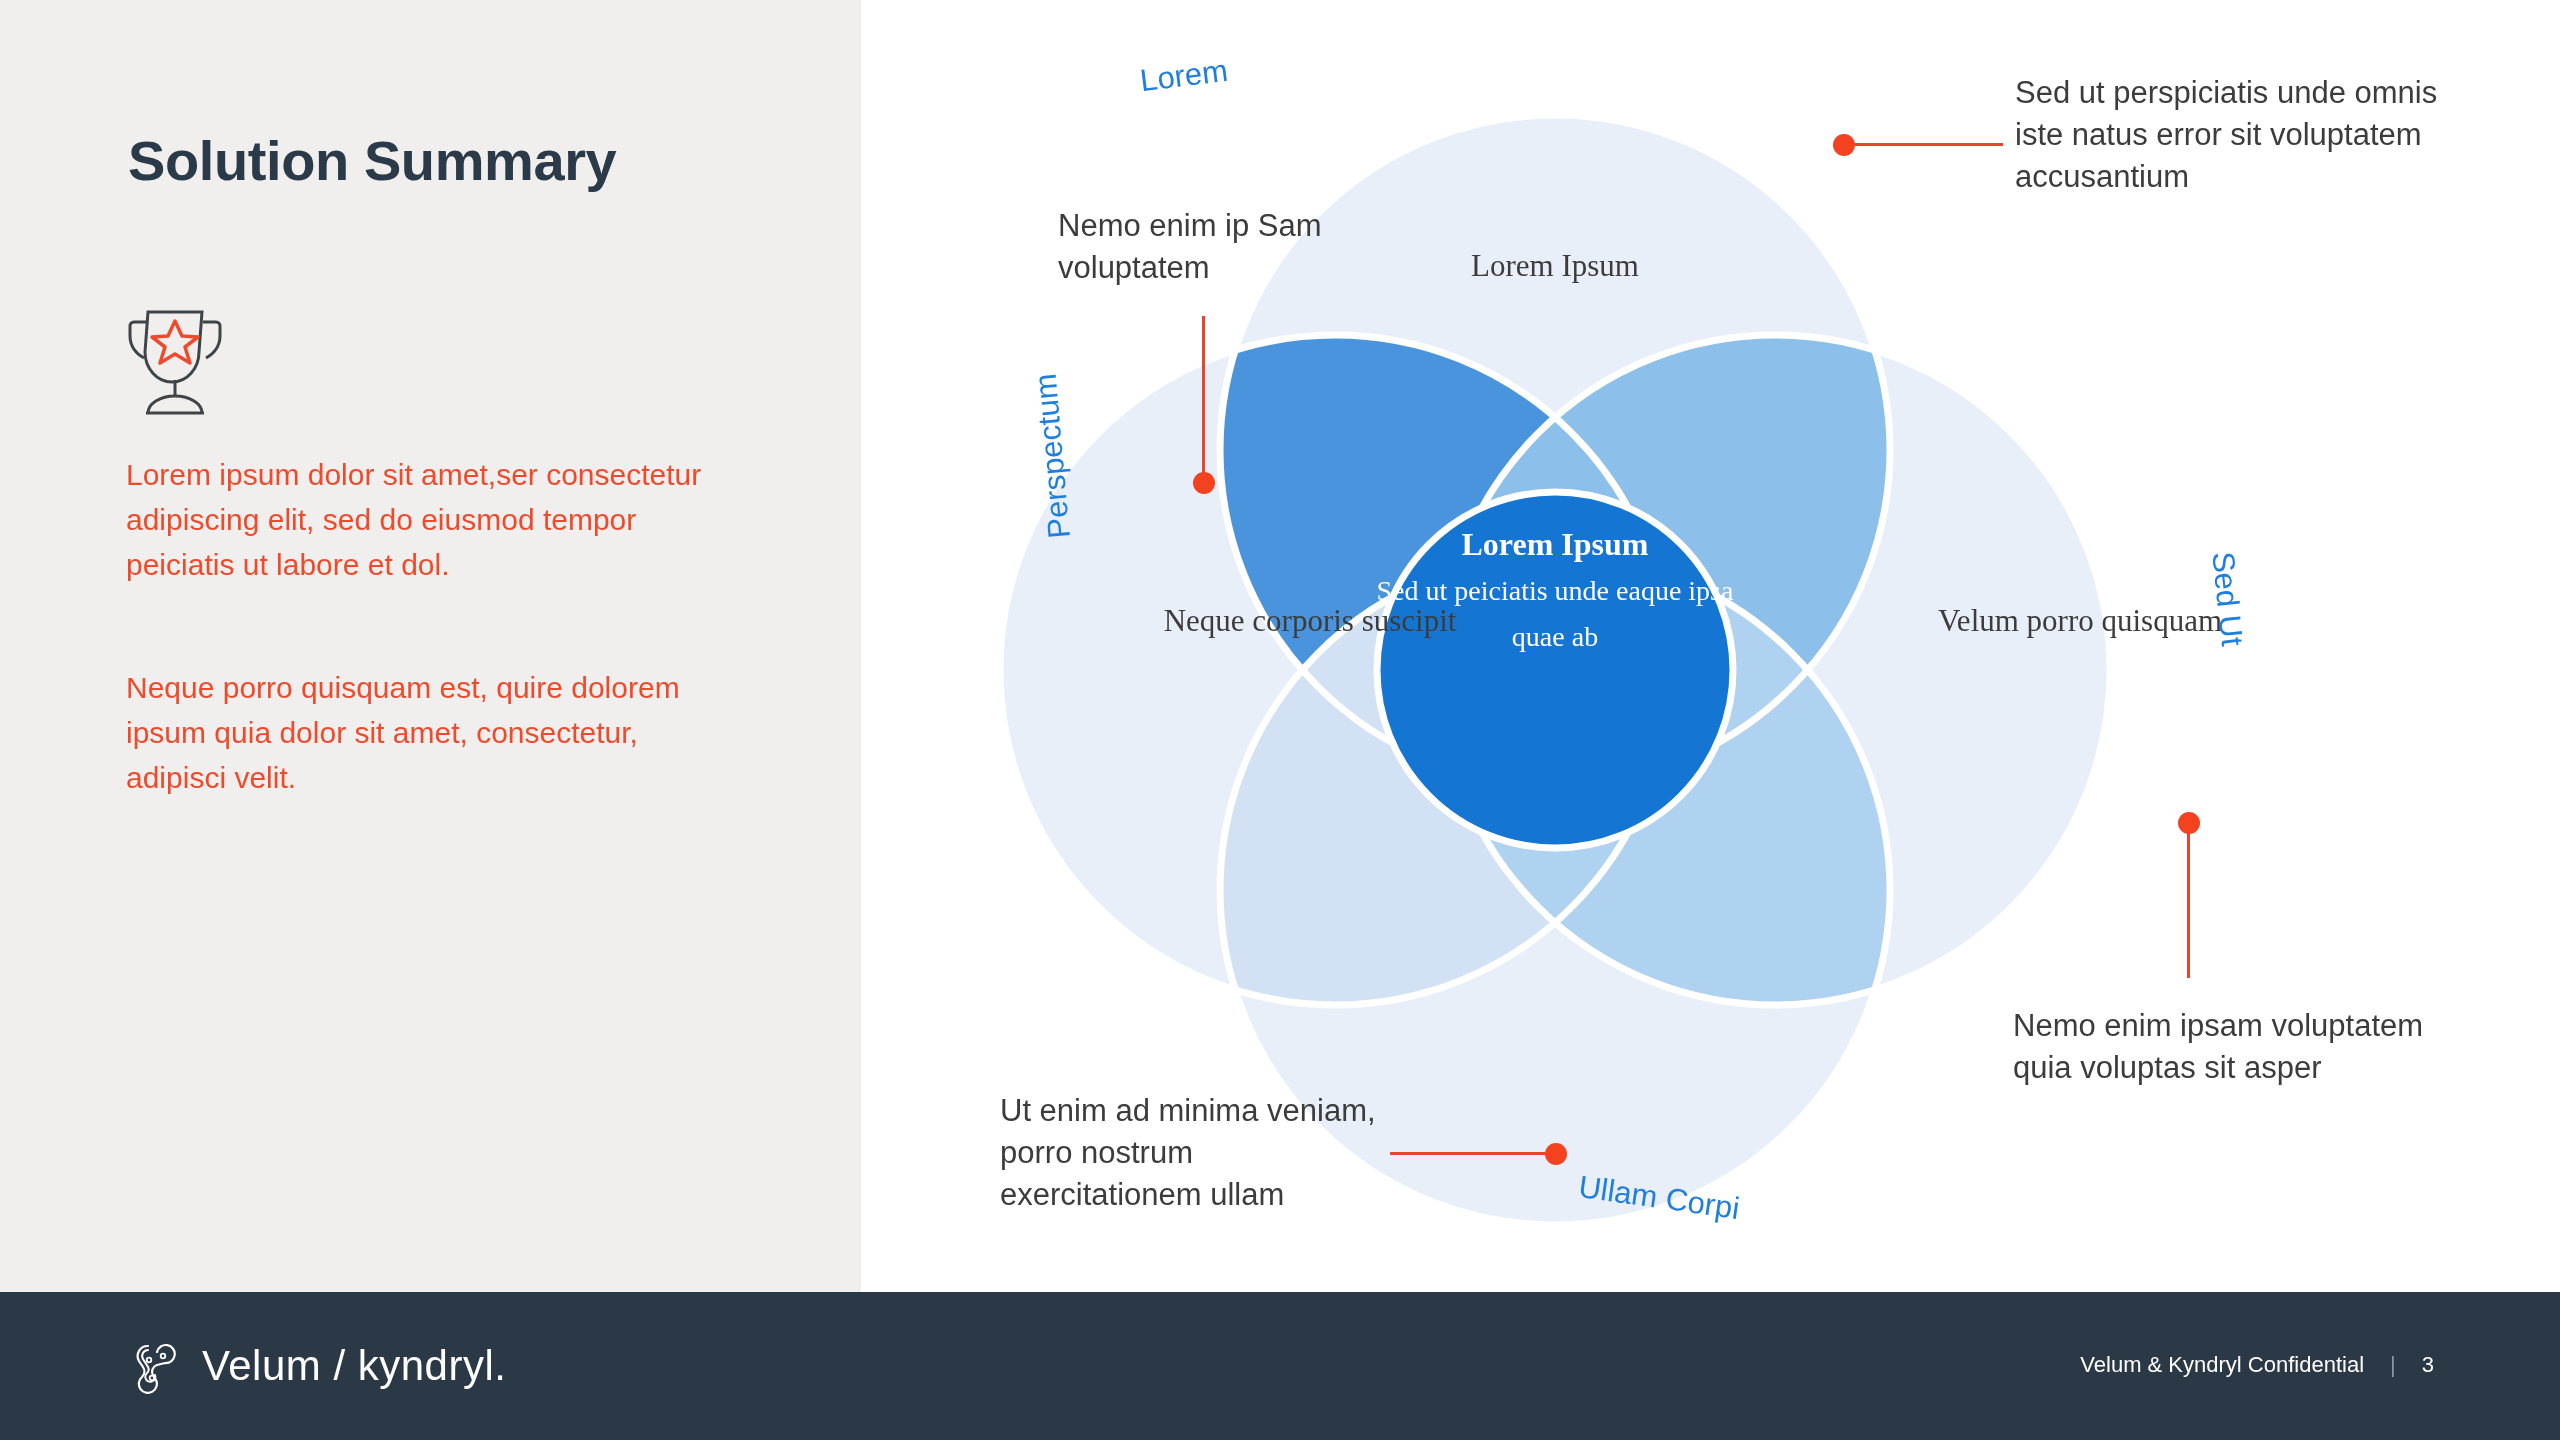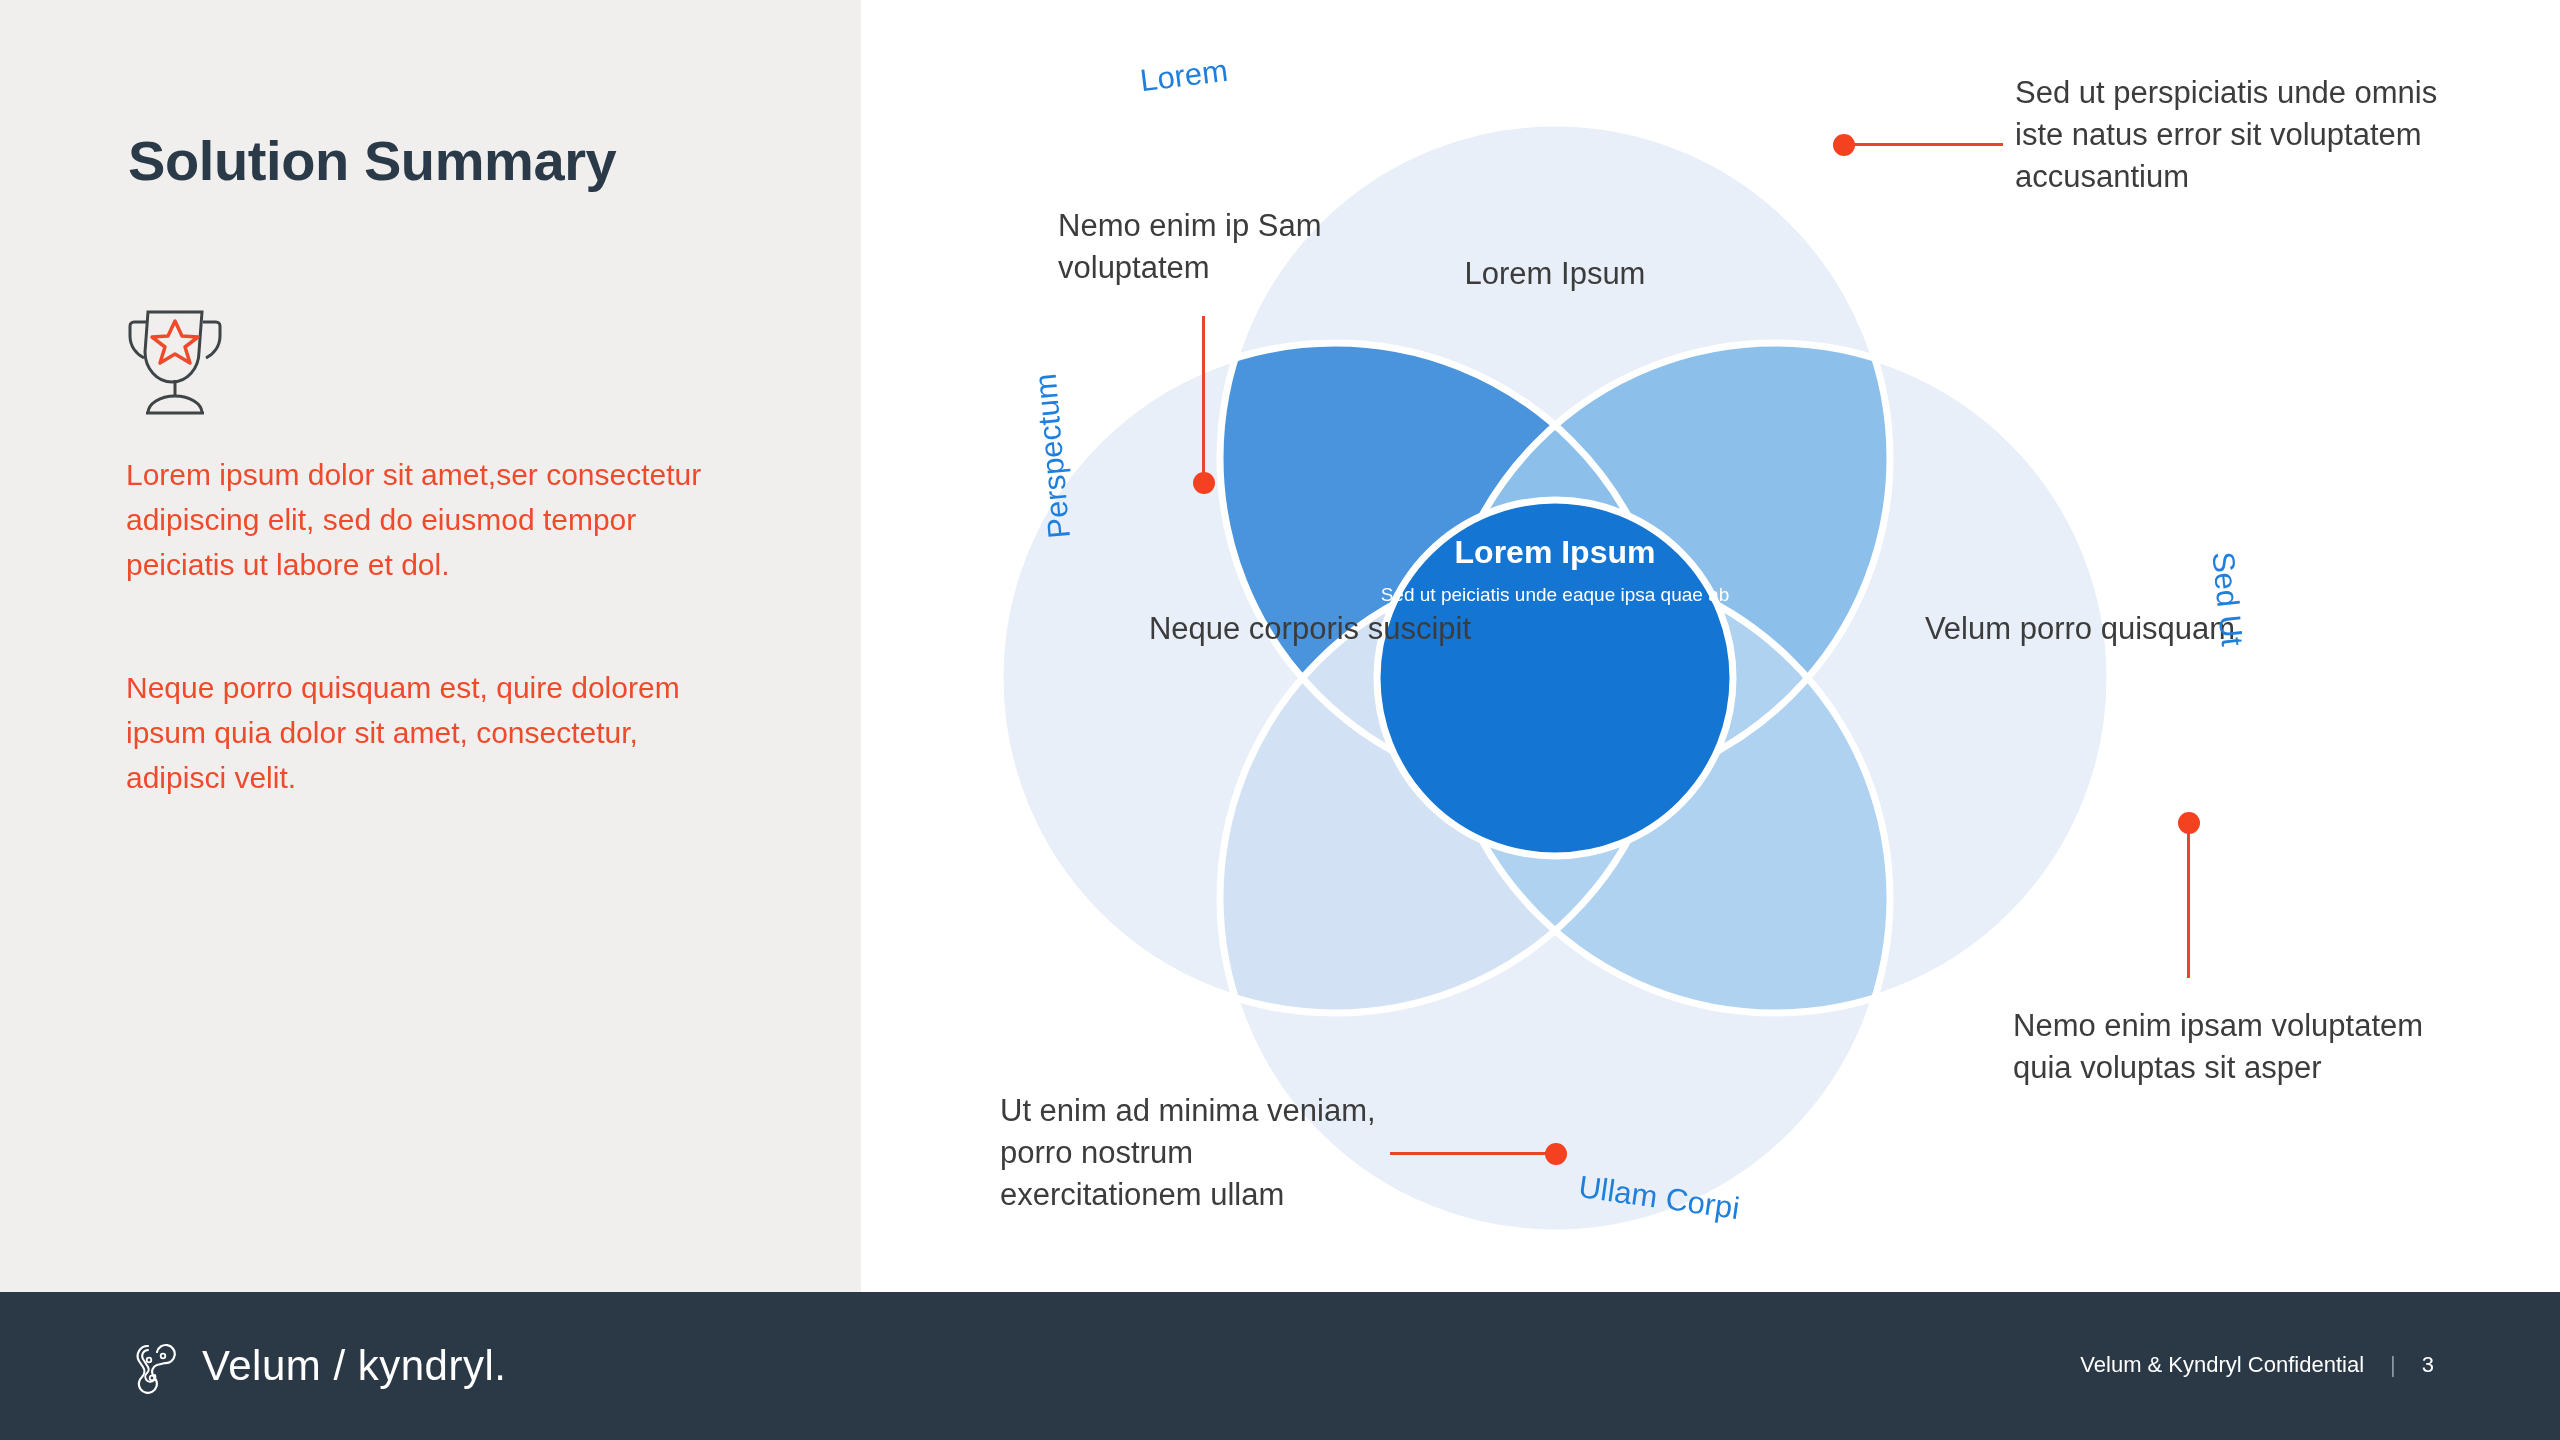--- a/index.html
+++ b/index.html
@@ -62,23 +62,24 @@
     line-height: 45px;
     color: #ef4a2b;
   }
   #para-1 { top: 452px; }
   #para-2 { top: 665px; }
 
   
   #venn-stage {
     position: absolute;
     left: 845px;
-    top: 8px;
+    top: 0;
     width: 1715px;
     height: 1292px;
+    font-family: Liberation Serif, serif;
   }
 
   #venn-svg {
     position: absolute;
     left: 0; top: 0;
     width: 1715px;
     height: 1292px;
   }
 
   
@@ -106,22 +107,22 @@
   }
   #venn-center-title {
     display: block;
     font-size: 32px;
     font-weight: bold;
     line-height: 42px;
     margin-bottom: 3px;
   }
   #venn-center-sub {
     display: block;
-    font-size: 19px;
-    line-height: 37px;
+    font-size: 28px;
+    line-height: 46px;
   }
 
   
   .ring-label {
     position: absolute;
     color: #1f7fdd;
     font-size: 31px;
     white-space: nowrap;
   }
   #ring-label-top {

